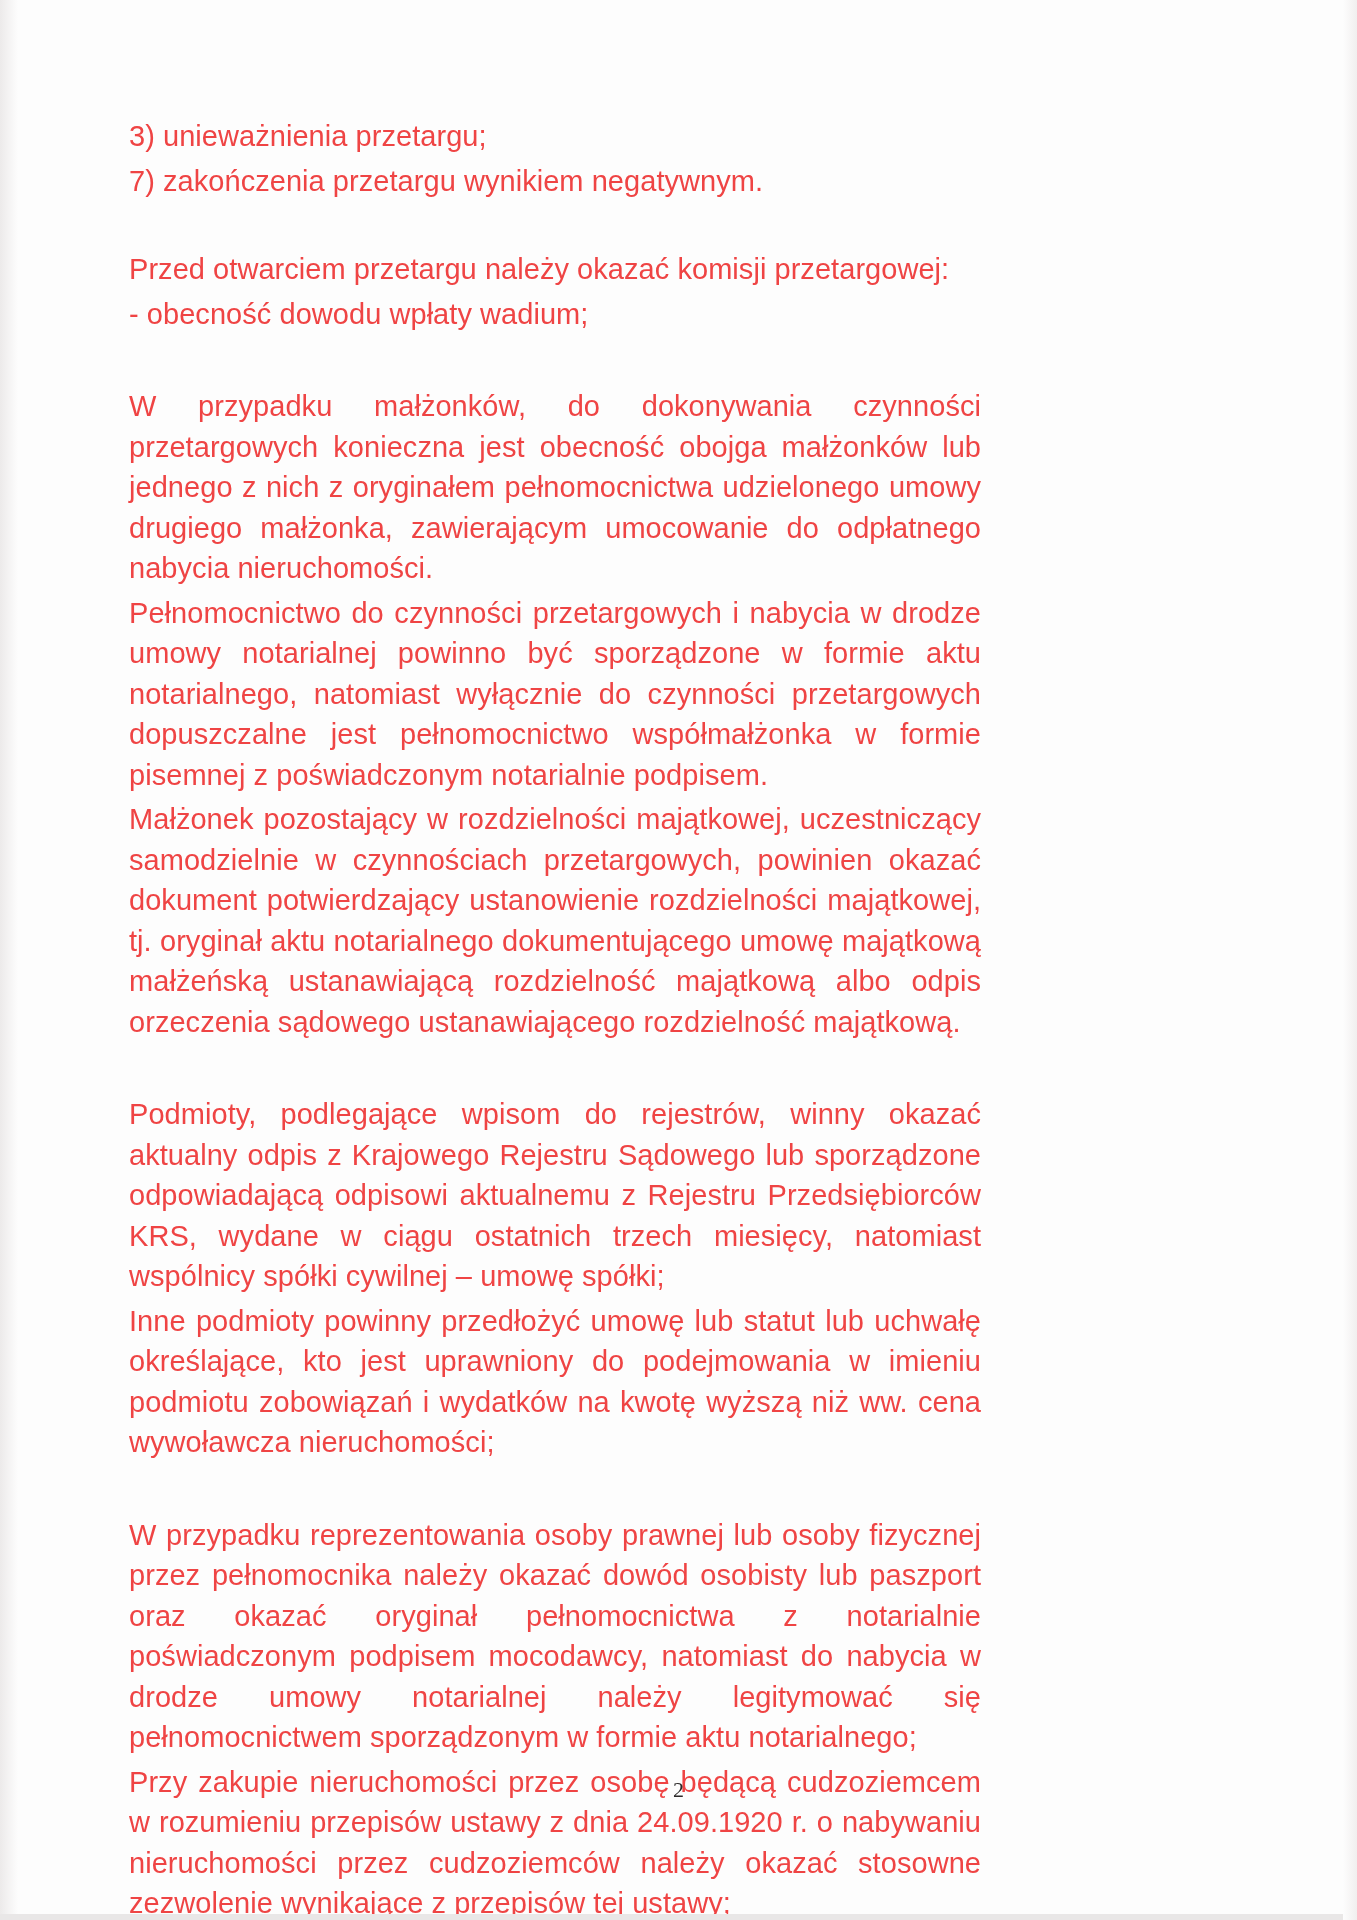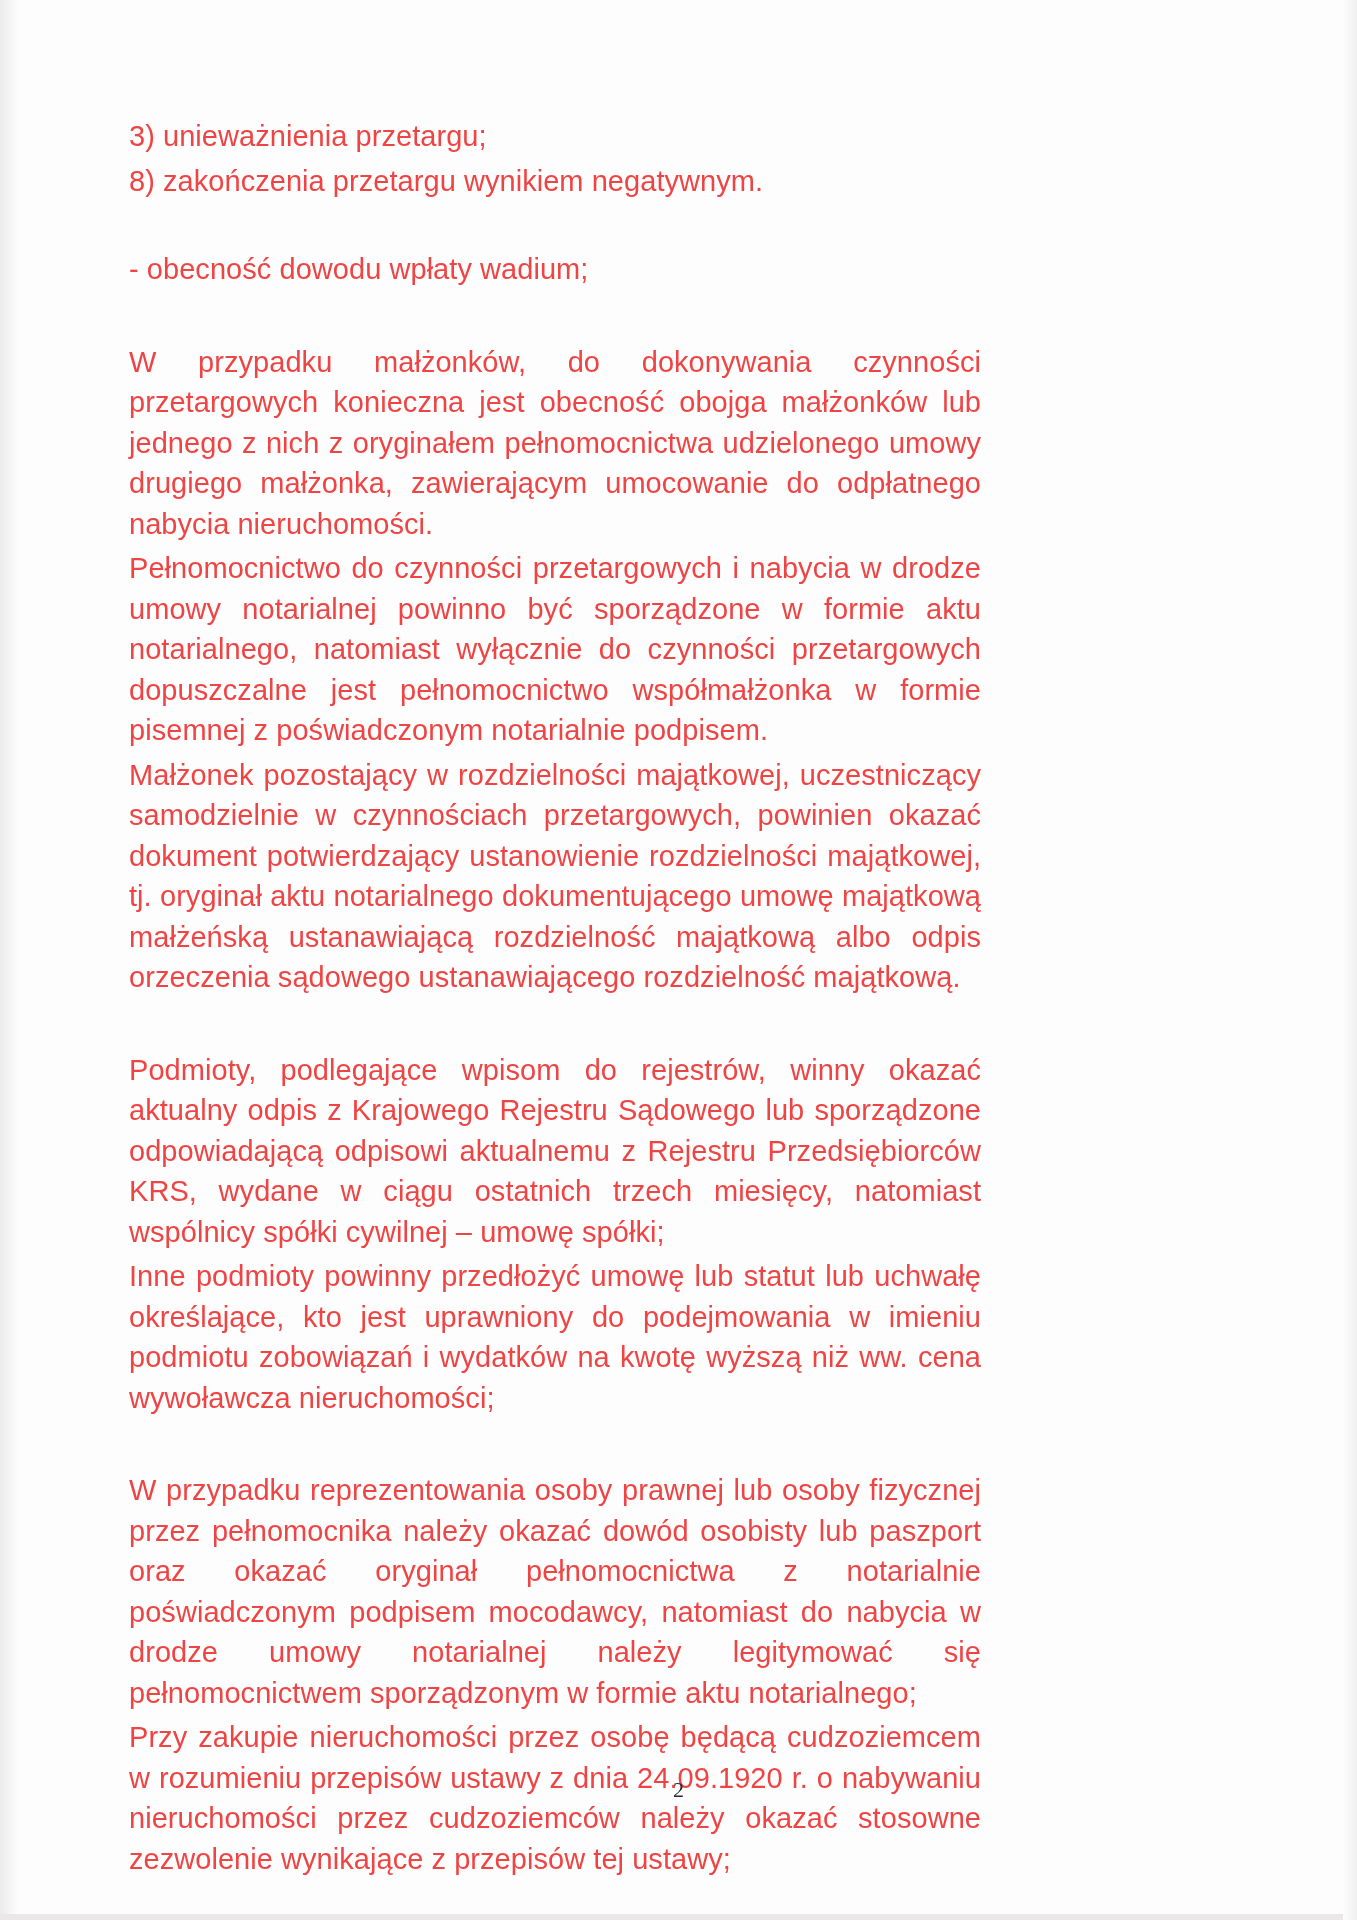--- a/index.html
+++ b/index.html
@@ -79,25 +79,26 @@
 </style>
 </head>
 <body>
 
 <div class="page">
 
   <div class="content">
 
     <p class="para left">3) unieważnienia przetargu;</p>
 
-    <p class="para left">8) zakończenia przetargu wynikiem negatywnym.</p>
+    <p class="para left">7) zakończenia przetargu wynikiem negatywnym.</p>
 
 
     <div class="gap-md"></div>
 
+    <p class="para left">Przed otwarciem przetargu należy okazać komisji przetargowej:</p>
 
     <p class="para left">- obecność dowodu wpłaty wadium;</p>
 
 
     <div class="gap-lg"></div>
 
     <p class="para justify">W przypadku małżonków, do dokonywania czynności przetargowych konieczna jest obecność obojga małżonków lub jednego z nich z oryginałem pełnomocnictwa udzielonego umowy drugiego małżonka, zawierającym umocowanie do odpłatnego nabycia nieruchomości.</p>
 
     <p class="para justify">Pełnomocnictwo do czynności przetargowych i nabycia w drodze umowy notarialnej powinno być sporządzone w formie aktu notarialnego, natomiast wyłącznie do czynności przetargowych dopuszczalne jest pełnomocnictwo współmałżonka w formie pisemnej z poświadczonym notarialnie podpisem.</p>
 

